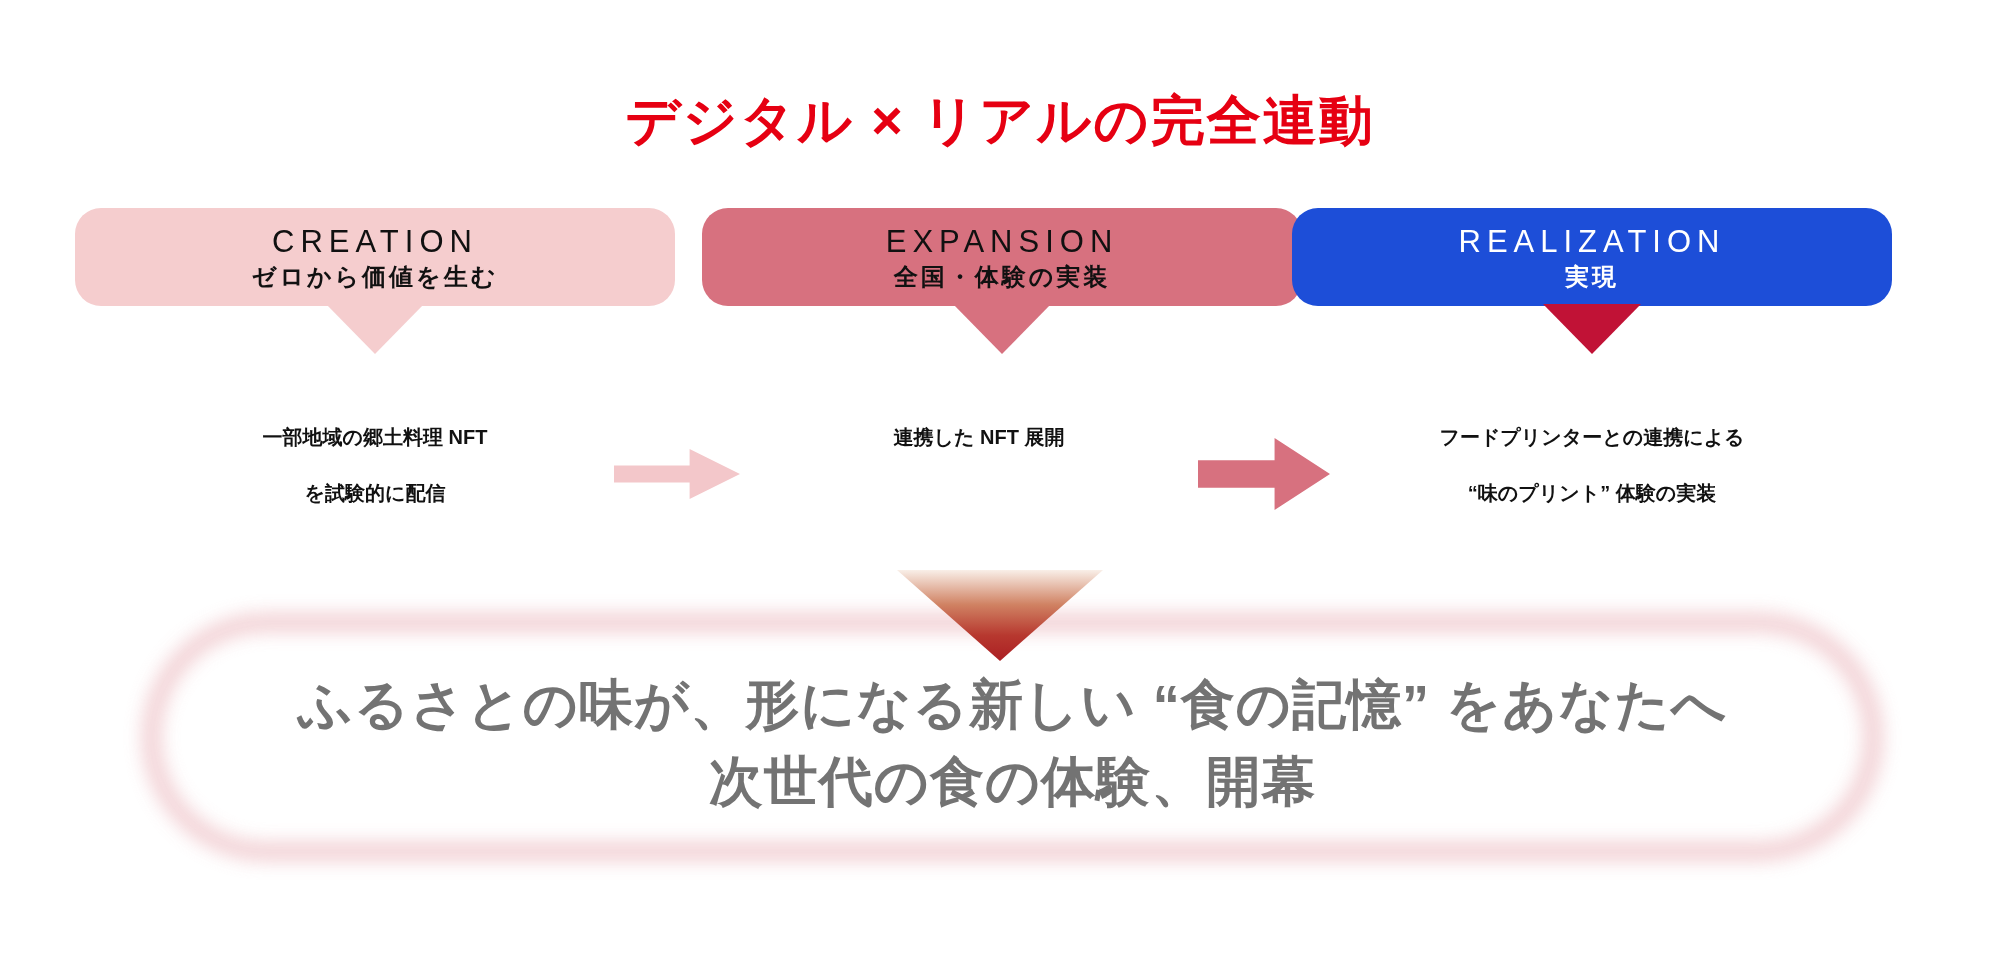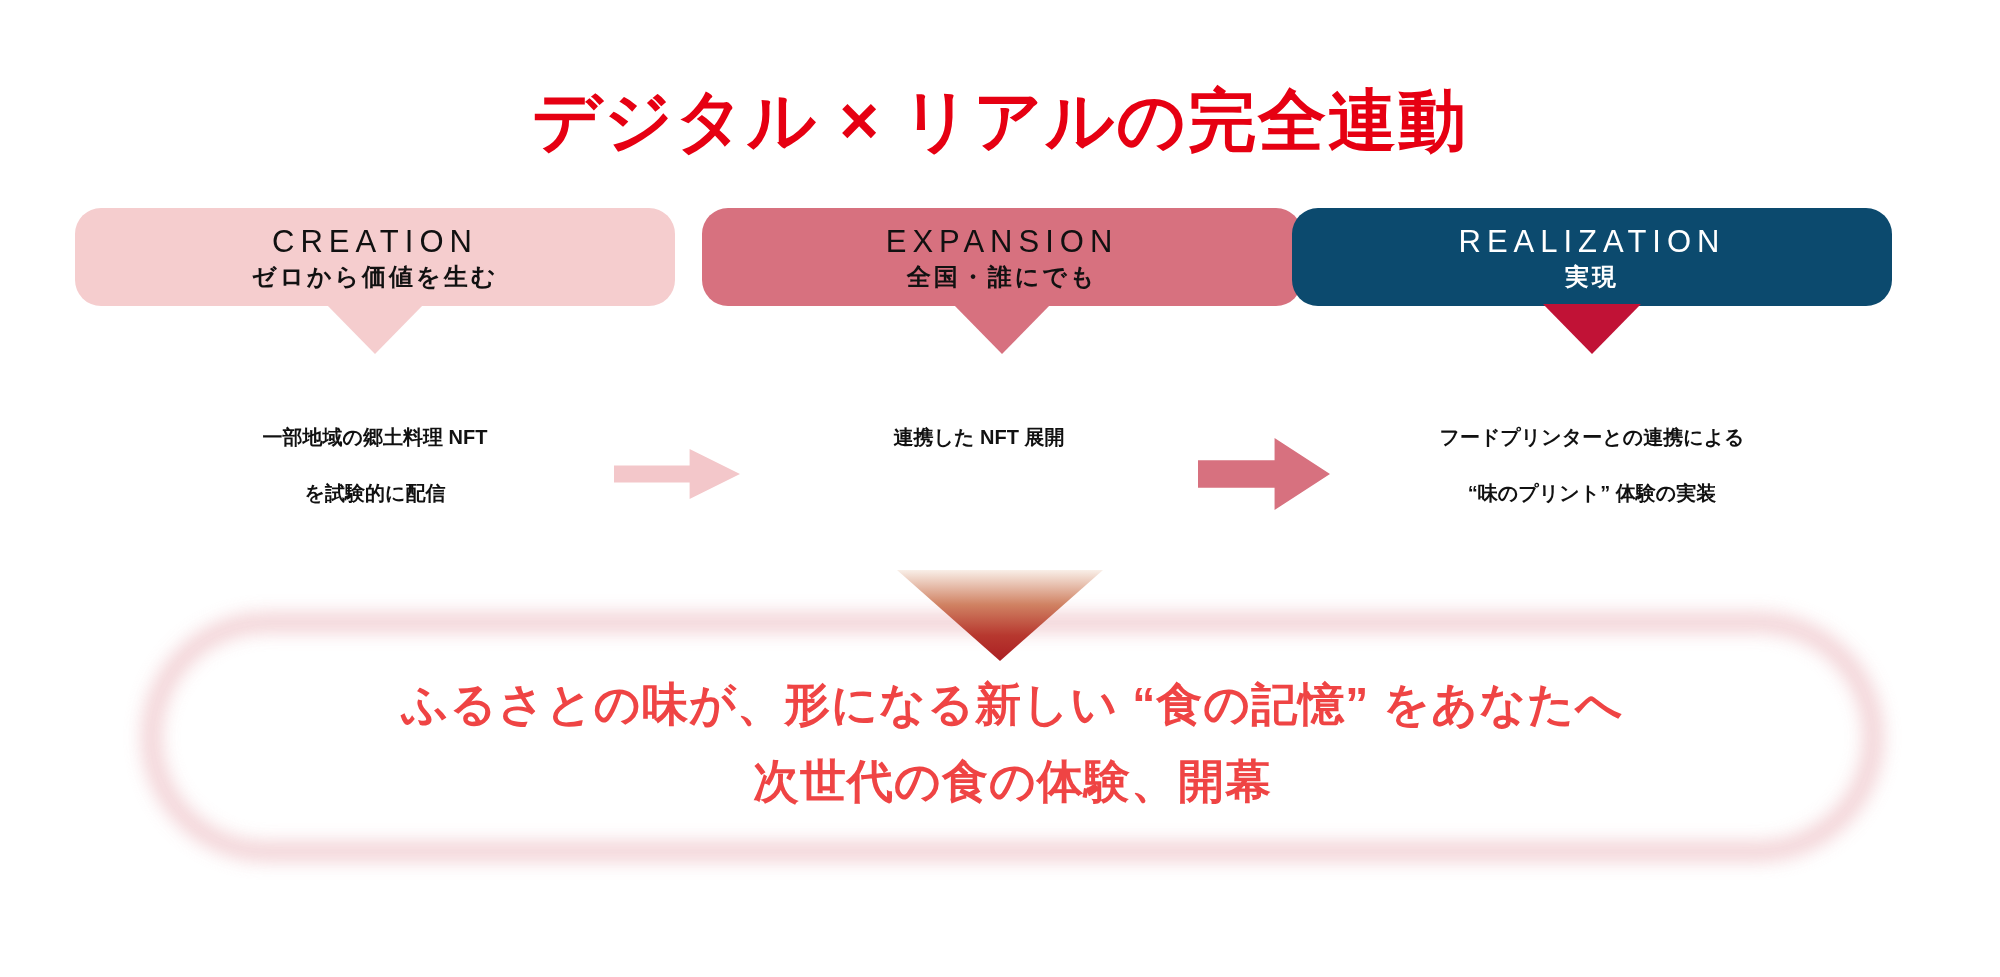--- a/index.html
+++ b/index.html
@@ -13,21 +13,21 @@
     background: #ffffff;
     overflow: hidden;
   }
 
   
   .title {
     position: absolute;
     left: 0; top: 88px;
     width: 100%;
     text-align: center;
-    font-size: 68px;
+    font-size: 54px;
     font-weight: 700;
     letter-spacing: 2px;
     color: #e60012;
     line-height: 64px;
   }
 
   
   .stage {
     position: absolute;
     top: 208px;
@@ -35,21 +35,21 @@
     height: 98px;
     border-radius: 26px;
     display: flex;
     flex-direction: column;
     align-items: center;
     justify-content: center;
     gap: 4px;
   }
   .stage-1 { left: 75px;   background: #f5cdce; color: #111111; }
   .stage-2 { left: 679px;  background: #d7717f; color: #111111; margin-left: 23px; }
-  .stage-3 { left: 1292px; background: #0c4a6e; color: #ffffff; }
+  .stage-3 { left: 1292px; background: #1d4ed8; color: #ffffff; }
 
   .stage-en {
     font-size: 31px;
     font-weight: 400;
     letter-spacing: 6px;
     line-height: 34px;
   }
   .stage-jp {
     font-size: 24px;
     font-weight: 700;
@@ -132,23 +132,23 @@
     position: absolute;
     inset: 0;
     display: flex;
     flex-direction: column;
     align-items: center;
     padding-top: 62px;
     gap: 25px;
     z-index: 4;
   }
   .c-line {
-    font-size: 46px;
+    font-size: 54px;
     font-weight: 800;
-    color: #ef4444;
+    color: #737373;
     line-height: 52px;
     letter-spacing: 1px;
     text-align: center;
     white-space: nowrap;
   }
 </style>
 </head>
 <body>
 
 <div class="canvas">
@@ -156,21 +156,21 @@
   <div class="title">デジタル × リアルの完全連動</div>
 
   <div class="stage stage-1">
     <div class="stage-en">CREATION</div>
     <div class="stage-jp">ゼロから価値を生む</div>
     <div class="tail"></div>
   </div>
 
   <div class="stage stage-2">
     <div class="stage-en">EXPANSION</div>
-    <div class="stage-jp">全国・誰にでも</div>
+    <div class="stage-jp">全国・体験の実装</div>
     <div class="tail"></div>
   </div>
 
   <div class="stage stage-3">
     <div class="stage-en">REALIZATION</div>
     <div class="stage-jp">実現</div>
     <div class="tail"></div>
   </div>
 
   <div class="desc desc-1">

